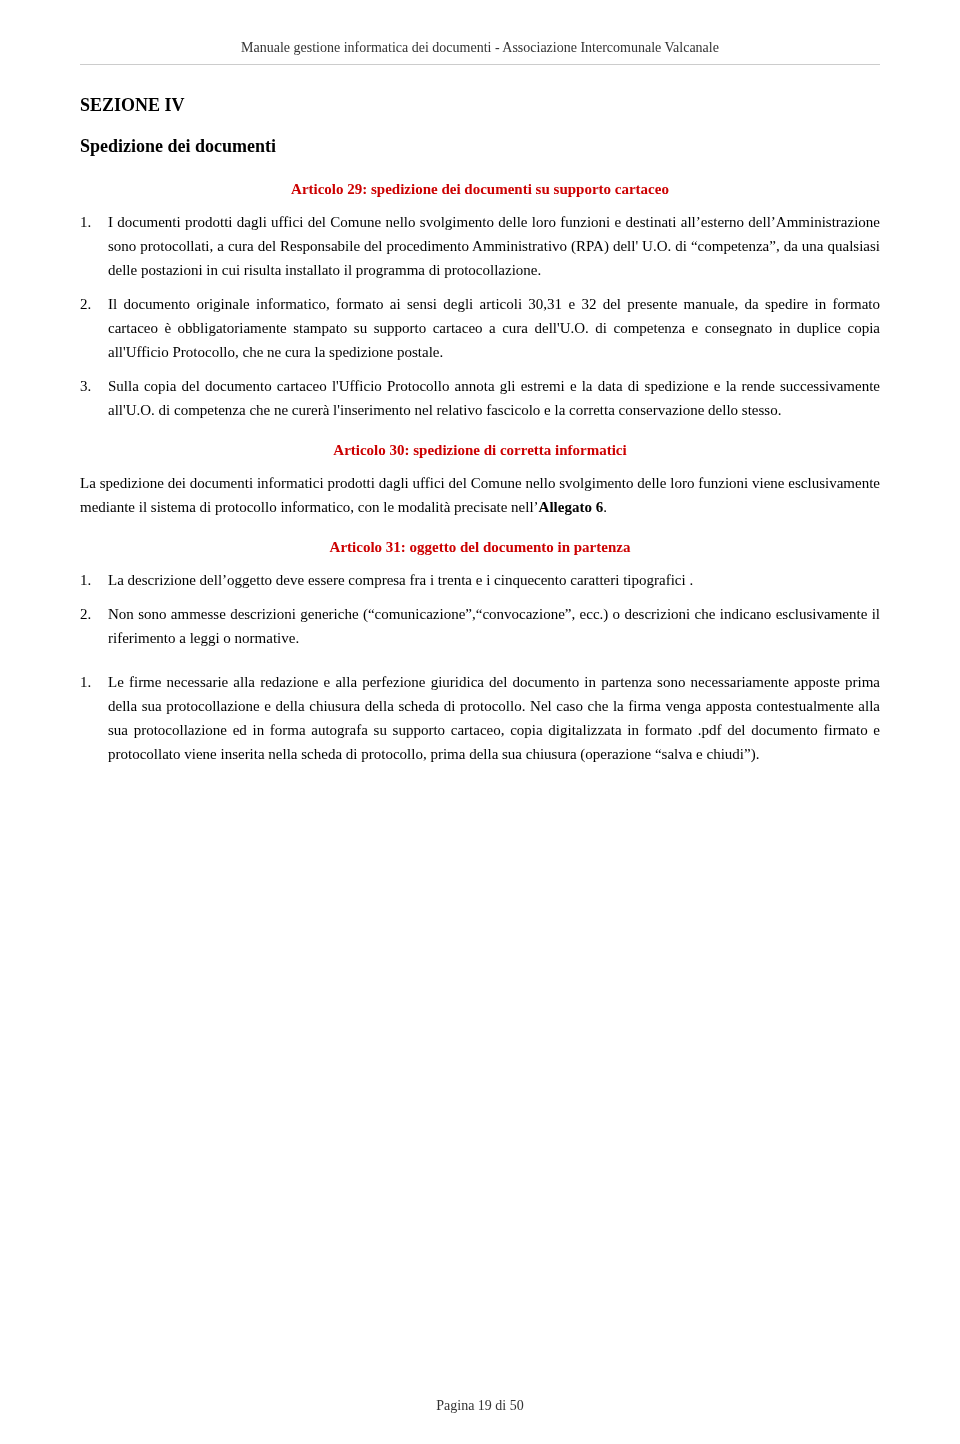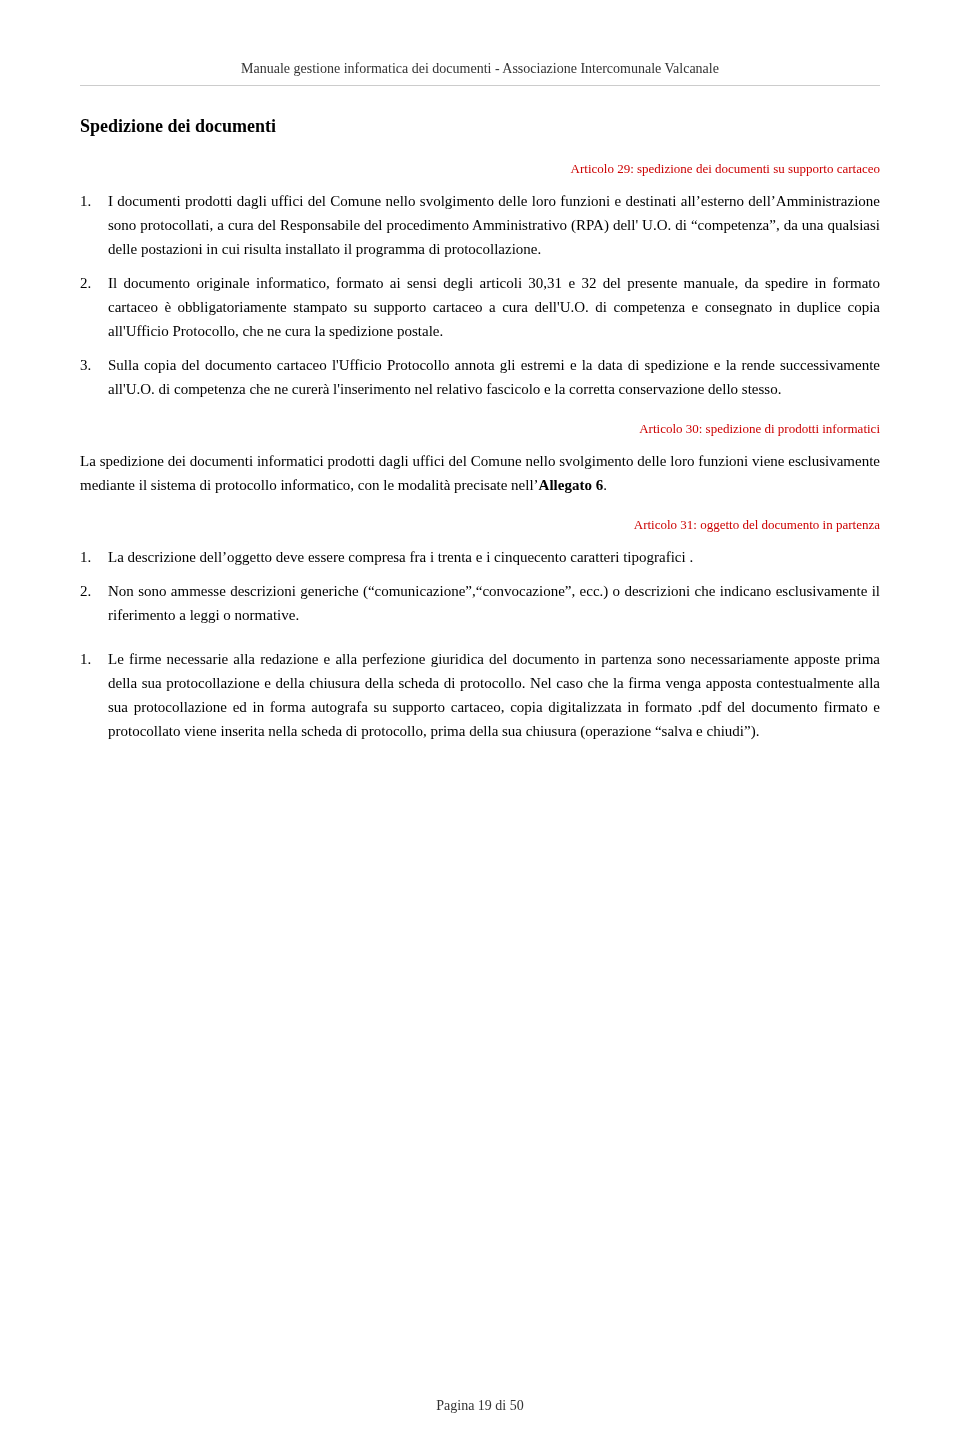--- a/index.html
+++ b/index.html
@@ -13,21 +13,21 @@
       font-family: "Times New Roman", Times, serif;
       font-size: 15px;
       color: #000000;
       width: 960px;
       min-height: 1444px;
     }
 
     .page {
       width: 960px;
       min-height: 1444px;
-      padding: 61px 80px 60px 80px;
+      padding: 40px 80px 60px 80px;
       position: relative;
       background: #ffffff;
     }
 
     .page-header {
       text-align: center;
       font-size: 14px;
       color: #333;
       margin-bottom: 30px;
       padding-bottom: 8px;
@@ -41,24 +41,24 @@
     }
 
     .section-subtitle {
       font-size: 18px;
       font-weight: bold;
       margin-bottom: 24px;
       margin-top: 20px;
     }
 
     .article-title {
-      text-align: right;
+      text-align: center;
       color: #cc0000;
-      font-weight: normal;
-      font-size: 13px;
+      font-weight: bold;
+      font-size: 15px;
       margin-bottom: 12px;
     }
 
     .paragraph {
       text-align: justify;
       line-height: 1.6;
       margin-bottom: 10px;
     }
 
     .numbered-item {
@@ -97,20 +97,21 @@
   </style>
 </head>
 <body>
 
 <div class="page">
 
   <div class="page-header">
     <span>Manuale gestione informatica dei documenti - Associazione Intercomunale Valcanale</span>
   </div>
 
+  <div class="section-title">SEZIONE IV</div>
   <div class="section-subtitle">Spedizione dei documenti</div>
 
   <div class="article-block">
     <div class="article-title">Articolo 29: spedizione dei documenti su supporto cartaceo</div>
 
     <div class="numbered-item">
       <span class="num">1.</span>
       <span class="content">I documenti prodotti dagli uffici del Comune nello svolgimento delle loro funzioni e destinati all’esterno dell’Amministrazione sono protocollati, a cura del Responsabile del procedimento Amministrativo (RPA) dell' U.O. di “competenza”, da una qualsiasi delle postazioni in cui risulta installato il programma di protocollazione.</span>
     </div>
 
@@ -119,21 +120,21 @@
       <span class="content">Il documento originale informatico, formato ai sensi degli articoli 30,31 e 32 del presente manuale, da spedire in formato cartaceo è obbligatoriamente stampato su supporto cartaceo a cura dell'U.O. di competenza e consegnato in duplice copia all'Ufficio Protocollo, che ne cura la spedizione postale.</span>
     </div>
 
     <div class="numbered-item">
       <span class="num">3.</span>
       <span class="content">Sulla copia del documento cartaceo l'Ufficio Protocollo annota gli estremi e la data di spedizione e la rende successivamente all'U.O. di competenza che ne curerà l'inserimento nel relativo fascicolo e la corretta conservazione dello stesso.</span>
     </div>
   </div>
 
   <div class="article-block">
-    <div class="article-title">Articolo 30: spedizione di prodotti informatici</div>
+    <div class="article-title">Articolo 30: spedizione di corretta informatici</div>
     <div class="paragraph">
       <span>La spedizione dei documenti informatici prodotti dagli uffici del Comune nello svolgimento delle loro funzioni viene esclusivamente mediante il sistema di protocollo informatico, con le modalità precisate nell’</span><span class="bold-inline">Allegato 6</span><span>.</span>
     </div>
   </div>
 
   <div class="article-block">
     <div class="article-title">Articolo 31: oggetto del documento in partenza</div>
 
     <div class="numbered-item">
       <span class="num">1.</span>

